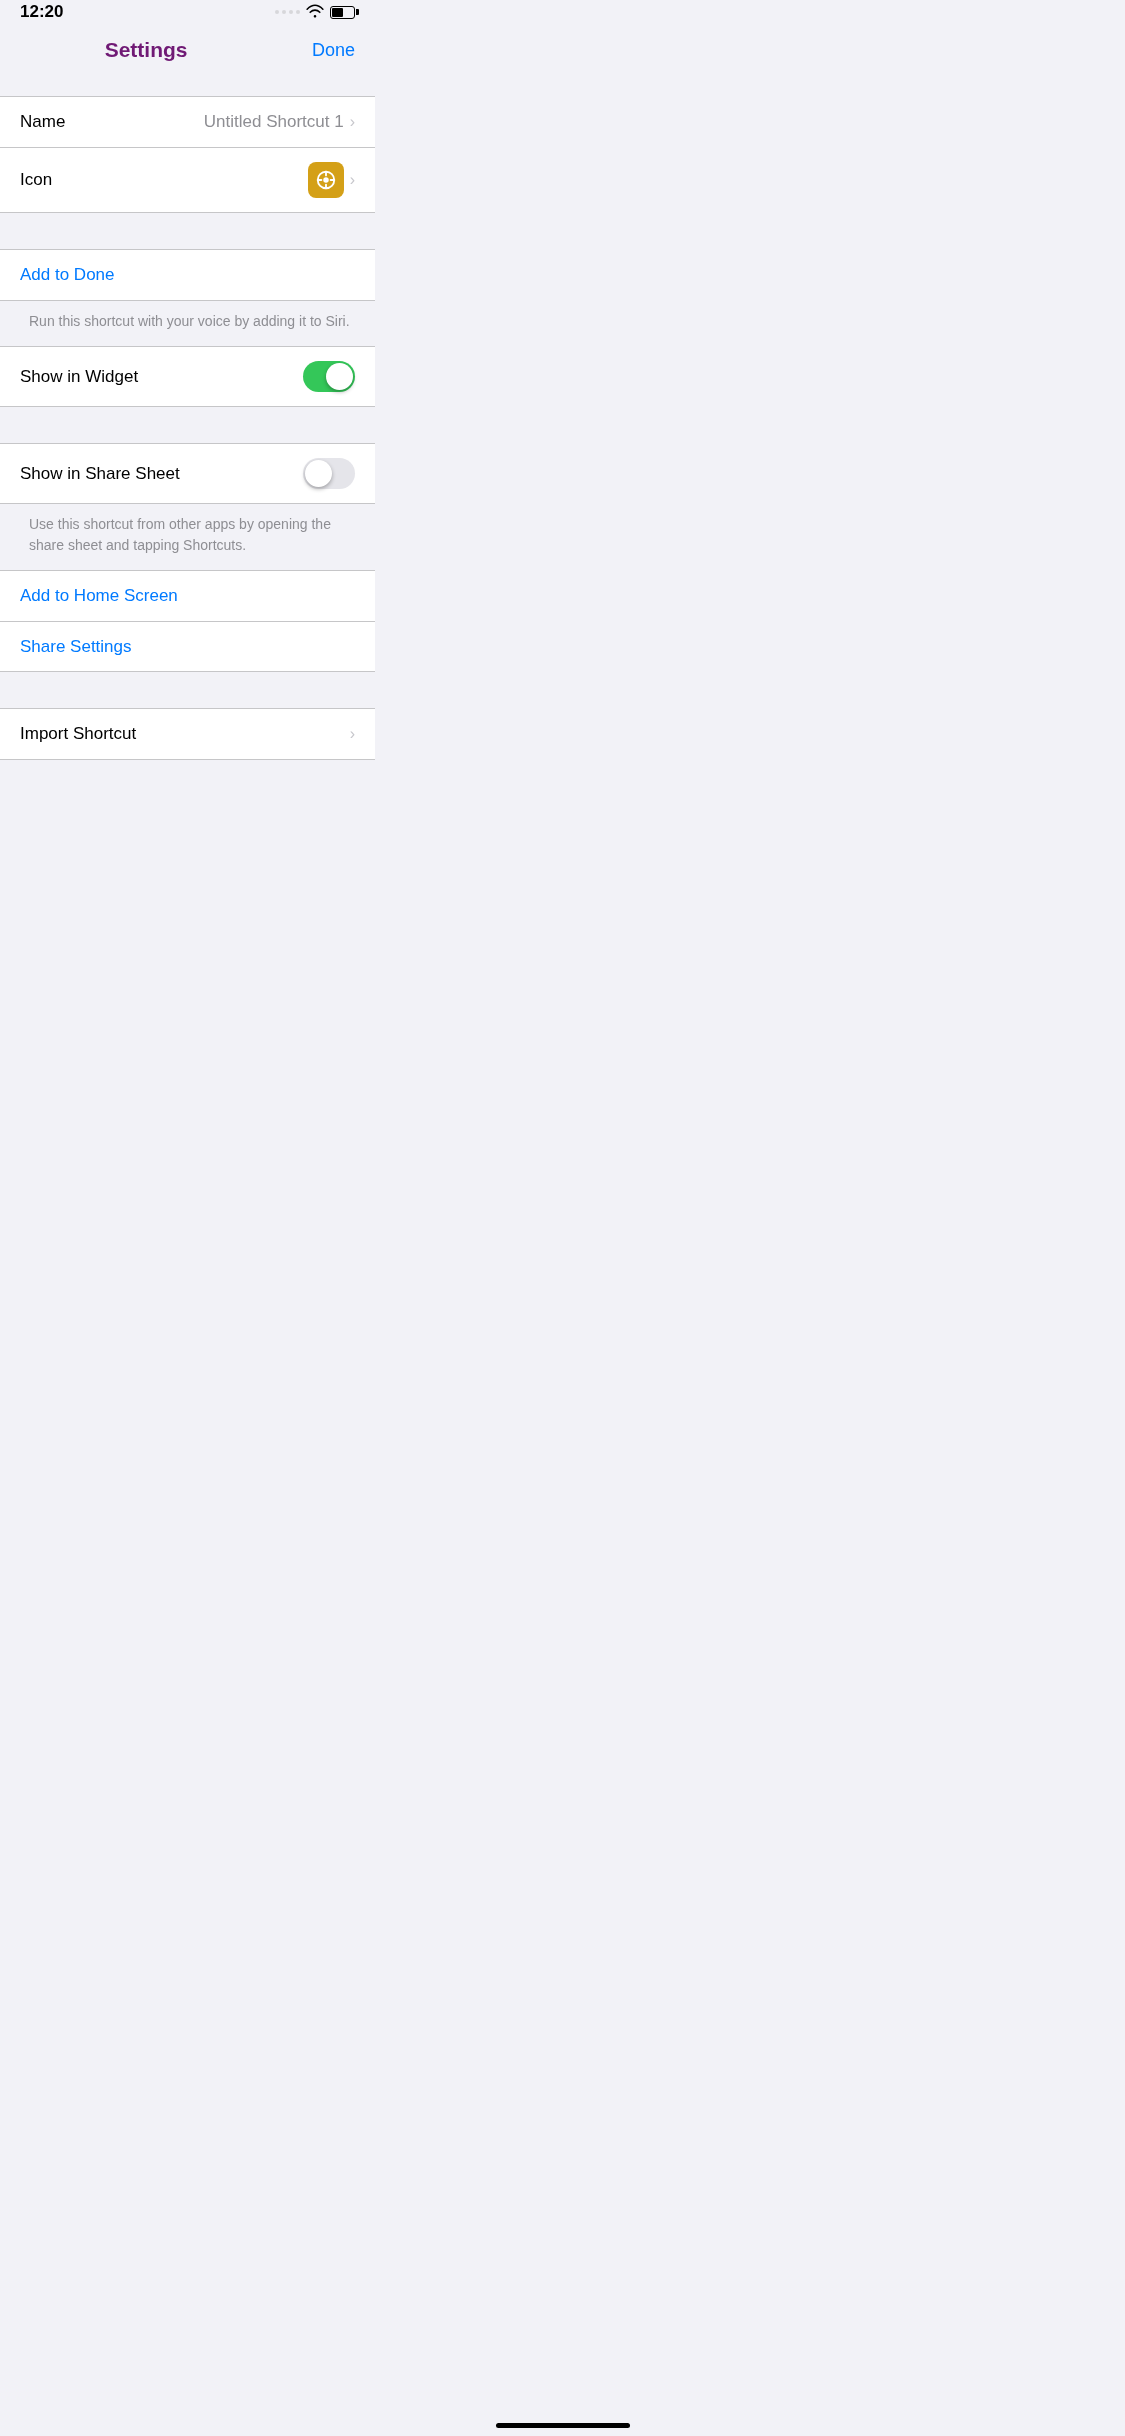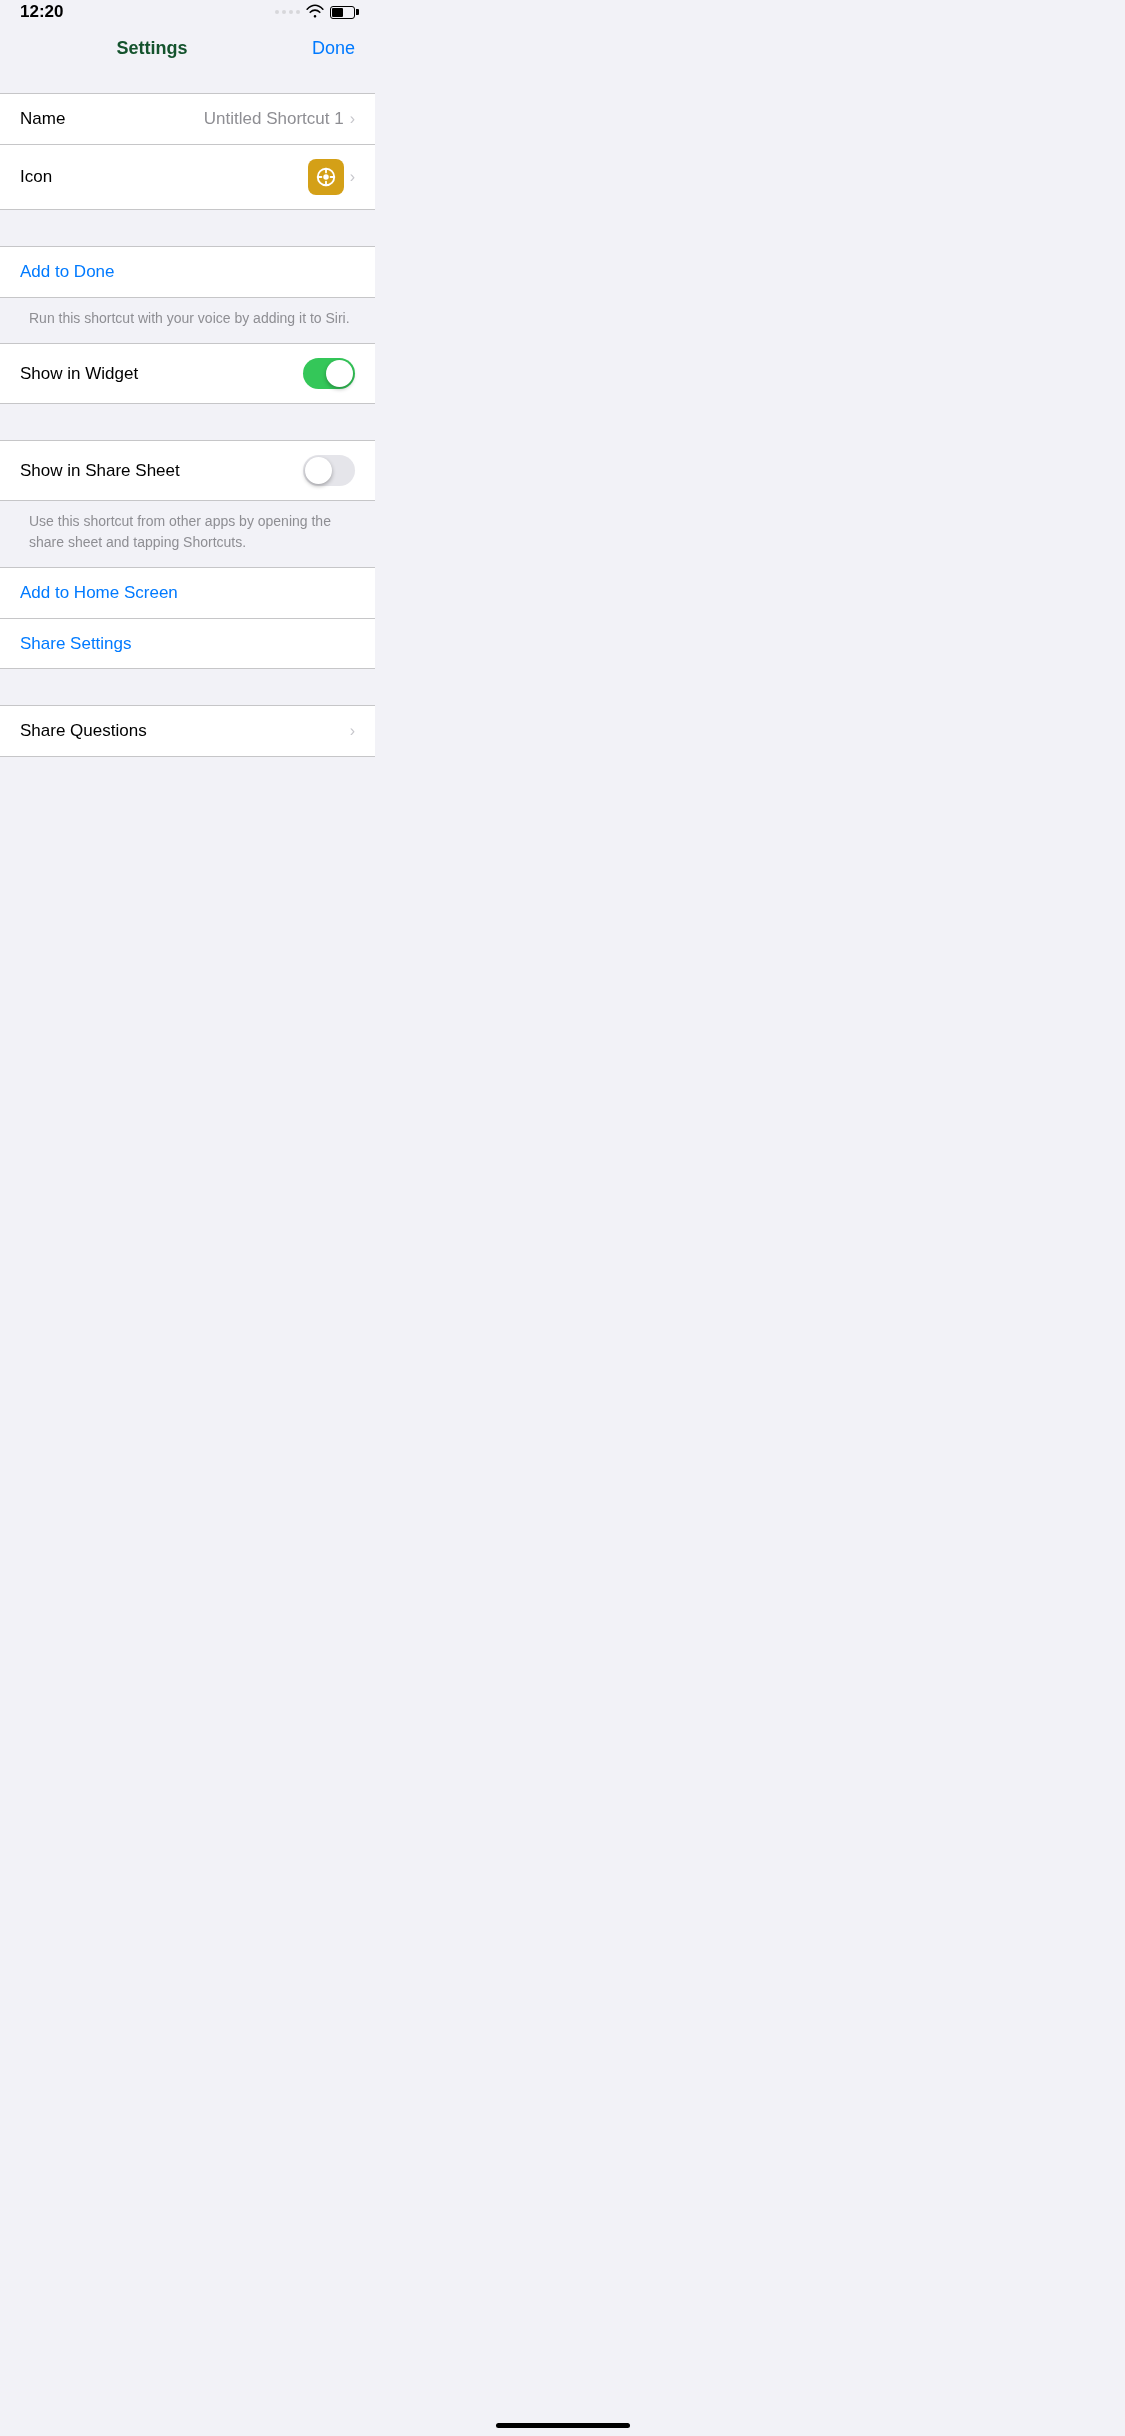--- a/index.html
+++ b/index.html
@@ -267,21 +267,21 @@
       </svg>
     </span>
     <div class="battery-icon">
       <div class="battery-fill"></div>
     </div>
   </div>
 </div>
 
 <div class="nav-bar-container" style="padding: 8px 20px 16px; background: #f2f2f7; display: flex; align-items: center;">
   <span style="flex:1"></span>
-  <span class="nav-title" style="position:static; font-size:18px; font-weight:600; color:#14532d;">Settings</span>
+  <span class="nav-title" style="position:static; font-size:21px; font-weight:600; color:#701a75;">Settings</span>
   <span style="flex:1; text-align:right;">
     <span class="nav-done">Done</span>
   </span>
 </div>
 
 <div class="section-gap-small"></div>
 
 <div class="card-section">
   <div class="list-item">
     <span class="list-item-label">Name</span>
@@ -344,21 +344,21 @@
   </div>
   <div class="list-item">
     <span class="blue-link">Share Settings</span>
   </div>
 </div>
 
 <div class="section-gap"></div>
 
 <div class="card-section">
   <div class="list-item">
-    <span class="list-item-label">Share Questions</span>
+    <span class="list-item-label">Import Shortcut</span>
     <span class="chevron">›</span>
   </div>
 </div>
 
 <div style="height: 80px; background: #f2f2f7;"></div>
 
 <div class="home-indicator">
   <div class="home-bar"></div>
 </div>
 

